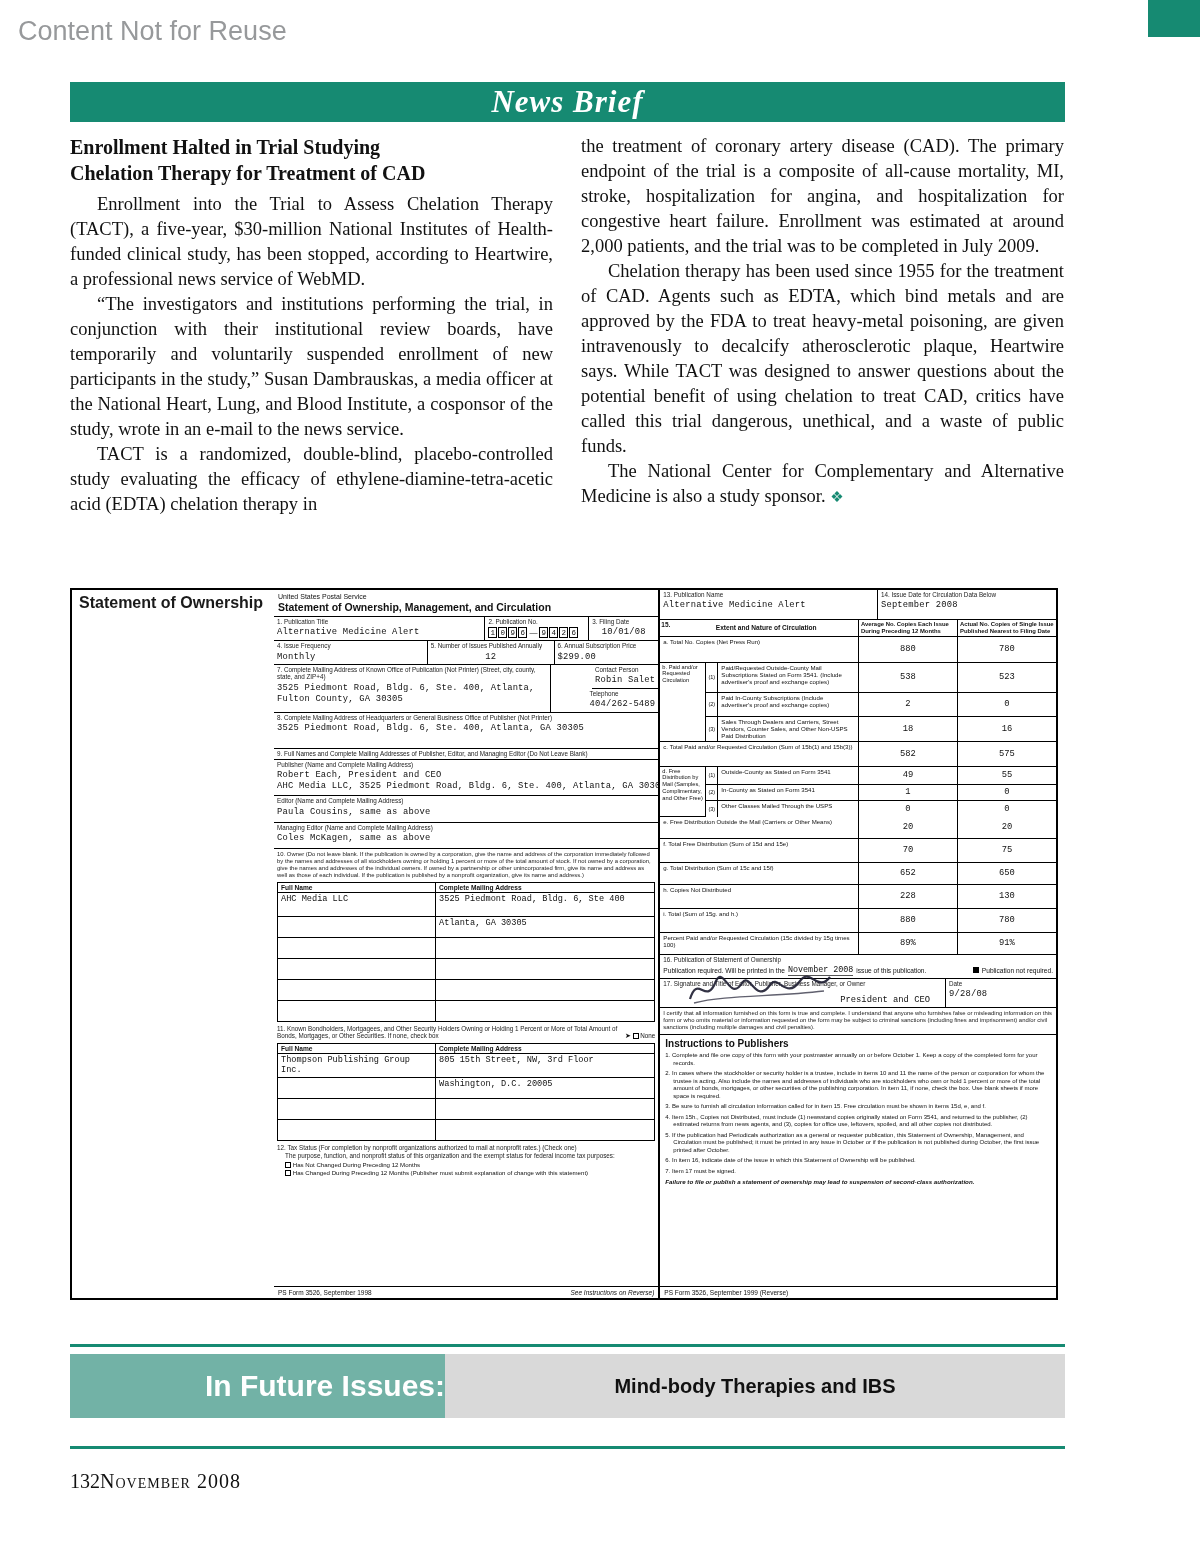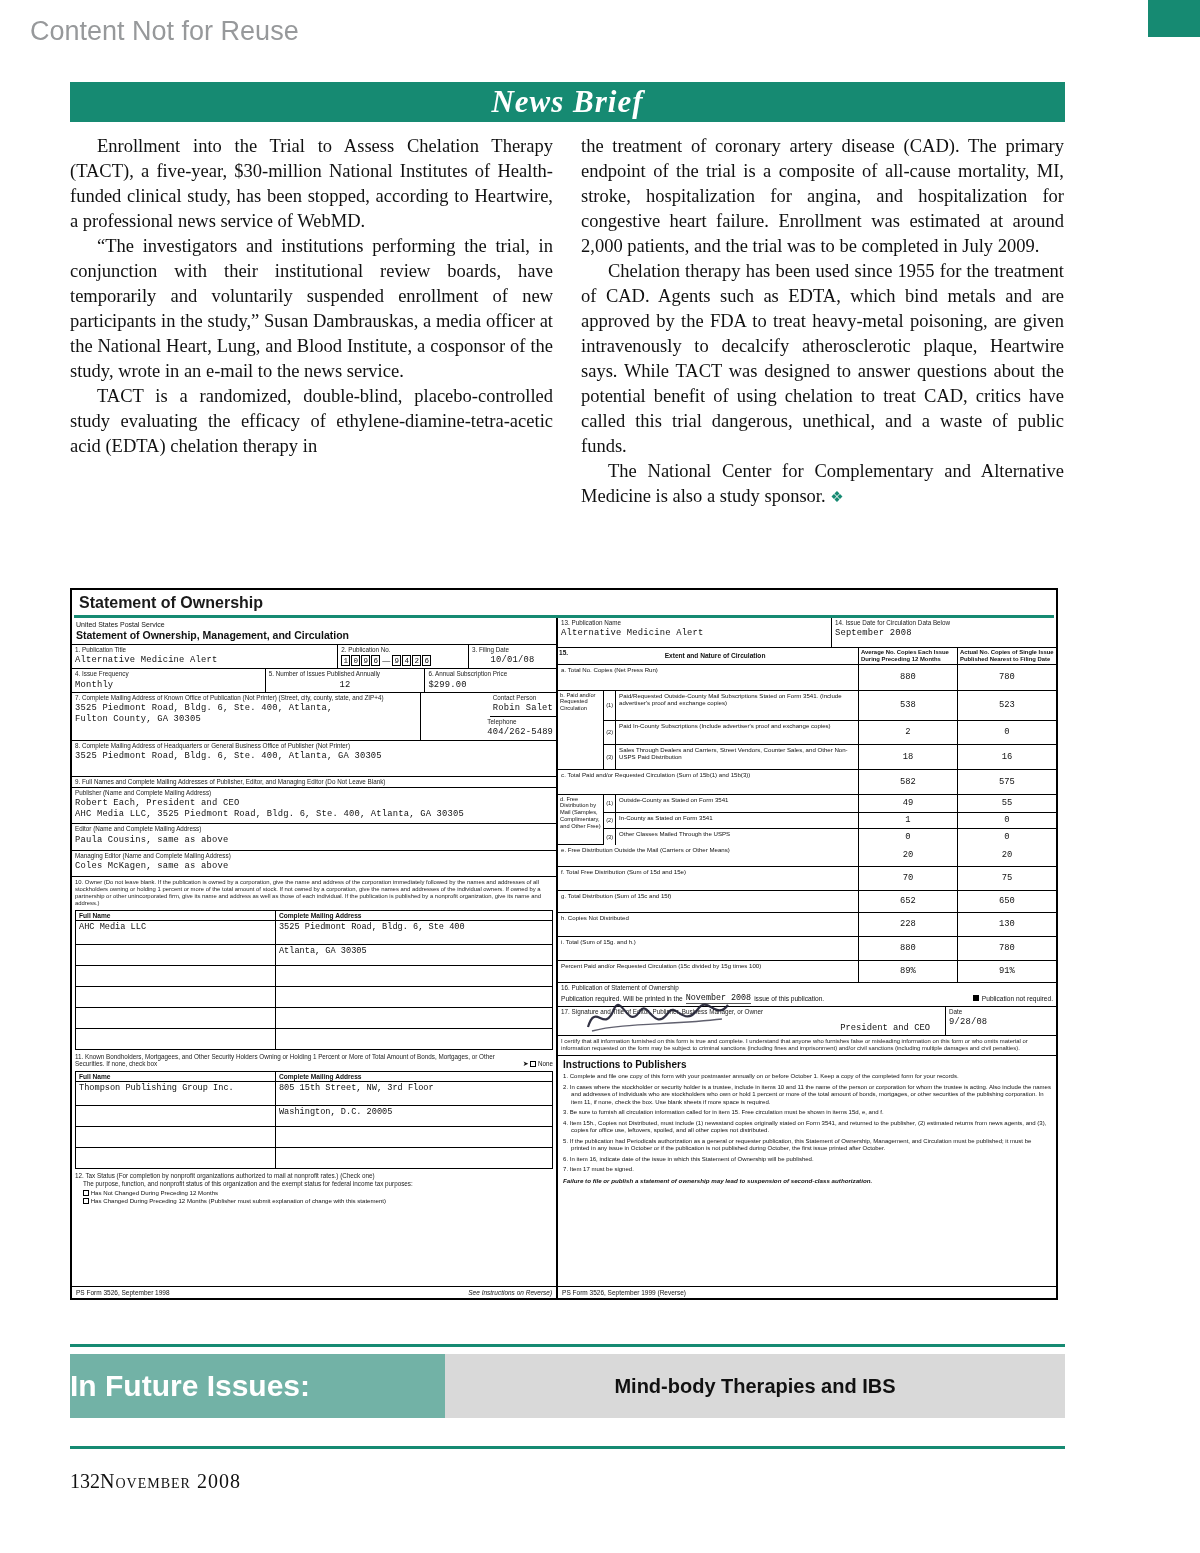--- a/index.html
+++ b/index.html
@@ -1,38 +1,38 @@
 <!DOCTYPE html>
 <html><head>
 <meta charset="utf-8">
 <style>
   * { margin:0; padding:0; box-sizing:border-box; }
   html,body { background:#fff; }
   .page { position:relative; width:1200px; height:1553px; background:#ffffff; overflow:hidden;
           font-family:"Liberation Serif", serif; color:#111; }
 
-  .watermark { position:absolute; left:30px; top:16px; font-family:"Liberation Sans",sans-serif;
+  .watermark { position:absolute; left:18px; top:16px; font-family:"Liberation Sans",sans-serif;
                font-size:27px; color:#97999b; }
   .corner-tab { position:absolute; right:0; top:0; width:52px; height:37px; background:#168a72; }
 
   .banner { position:absolute; left:70px; top:82px; width:995px; height:40px; background:#168a72;
             display:flex; align-items:center; justify-content:center; }
   .banner span { font-family:"Liberation Serif",serif; font-style:italic; font-weight:600;
                  font-size:31px; color:#fff; letter-spacing:1px; }
 
   .article { position:absolute; left:70px; top:134px; width:995px; display:flex; gap:28px; }
   .acol { width:483px; }
   .atitle { font-size:20px; font-weight:700; line-height:26px; margin-bottom:6px; }
   .jp { font-size:18.5px; line-height:25px; text-align:justify; }
   .ind { text-indent:27px; }
   .endmark { color:#168a72; font-size:15px; }
 
   
   .form-box { position:absolute; left:70px; top:588px; width:988px; height:712px;
-              border:2px solid #000; background:#fff; display:flex; flex-direction:column;
+              border:2px solid #000; background:#fff; display:flex; flex-direction:row;
               font-family:"Liberation Sans",sans-serif; }
   .form-title { font-size:16px; font-weight:700; padding:4px 7px 3px; color:#1a1a1a; }
   .form-rule { height:3px; background:#168a72; margin:0 2px 0 2px; }
   .form-cols { display:flex; flex:1; overflow:hidden; }
   .fleft  { width:49.4%; border-right:2px solid #000; display:flex; flex-direction:column; overflow:hidden; }
   .fright { width:50.6%; display:flex; flex-direction:column; overflow:hidden; }
 
   .usps { font-size:7px; padding:3px 4px 0; }
   .fsub { font-size:10.5px; font-weight:700; padding:1px 4px 3px; }
   .fhead { border-bottom:1px solid #000; }
@@ -103,21 +103,21 @@
   .instr { padding:3px 5px; }
   .instr-title { font-size:10px; font-weight:700; margin-bottom:3px; }
   .instr-item { font-size:6px; line-height:1.25; margin-bottom:3px; padding-left:8px; text-indent:-8px; }
   .instr-fail { font-size:6.2px; font-weight:700; font-style:italic; margin-top:2px; }
   .rfooter { margin-top:auto; padding:2px 4px; font-size:6.5px; border-top:1px solid #000; }
 
   
   .rule { position:absolute; left:70px; width:995px; height:3px; background:#168a72; }
   .rule1 { top:1344px; } .rule2 { top:1446px; }
   .future { position:absolute; left:70px; top:1354px; width:995px; height:64px; display:flex; }
-  .future-teal { width:375px; background:#72b2a6; display:flex; align-items:center; justify-content:flex-start; }
+  .future-teal { width:375px; background:#72b2a6; display:flex; align-items:center; justify-content:flex-end; }
   .future-teal span { color:#fff; font-family:"Liberation Sans",sans-serif; font-weight:700; font-size:30px; }
   .future-gray { flex:1; background:#d9d9d9; display:flex; align-items:center; justify-content:center; }
   .future-gray span { color:#111; font-family:"Liberation Sans",sans-serif; font-weight:700; font-size:20px; }
 
   .pfooter { position:absolute; left:70px; top:1470px; width:995px; display:flex;
              justify-content:flex-start; align-items:baseline; }
   .pnum { font-size:20px; }
   .pissue { font-size:20px; font-variant:small-caps; letter-spacing:1px; }
 </style>
 </head>
@@ -127,20 +127,24 @@
 
   <div class="watermark">Content Not for Reuse</div>
   <div class="corner-tab"></div>
 
   <div class="banner">
     <span>News Brief</span>
   </div>
 
   <div class="article">
     <div class="acol">
+      <h2 class="atitle">
+        <span style="display:block">Enrollment Halted in Trial Studying</span>
+        <span style="display:block">Chelation Therapy for Treatment of CAD</span>
+      </h2>
       <p class="jp ind">Enrollment into the Trial to Assess Chelation Therapy (TACT), a five-year, $30-million National Institutes of Health-funded clinical study, has been stopped, according to Heartwire, a professional news service of WebMD.</p>
       <p class="jp ind">“The investigators and institutions performing the trial, in conjunction with their institutional review boards, have temporarily and voluntarily suspended enrollment of new participants in the study,” Susan Dambrauskas, a media officer at the National Heart, Lung, and Blood Institute, a cosponsor of the study, wrote in an e-mail to the news service.</p>
       <p class="jp ind">TACT is a randomized, double-blind, placebo-controlled study evaluating the efficacy of ethylene-diamine-tetra-acetic acid (EDTA) chelation therapy in</p>
     </div>
     <div class="acol">
       <p class="jp">the treatment of coronary artery disease (CAD). The primary endpoint of the trial is a composite of all-cause mortality, MI, stroke, hospitalization for angina, and hospitalization for congestive heart failure. Enrollment was estimated at around 2,000 patients, and the trial was to be completed in July 2009.</p>
       <p class="jp ind">Chelation therapy has been used since 1955 for the treatment of CAD. Agents such as EDTA, which bind metals and are approved by the FDA to treat heavy-metal poisoning, are given intravenously to decalcify atherosclerotic plaque, Heartwire says. While TACT was designed to answer questions about the potential benefit of using chelation to treat CAD, critics have called this trial dangerous, unethical, and a waste of public funds.</p>
       <p class="jp ind"><span>The National Center for Complementary and Alternative Medicine is also a study sponsor.</span> <span class="endmark">❖</span></p>
     </div>
   </div>

